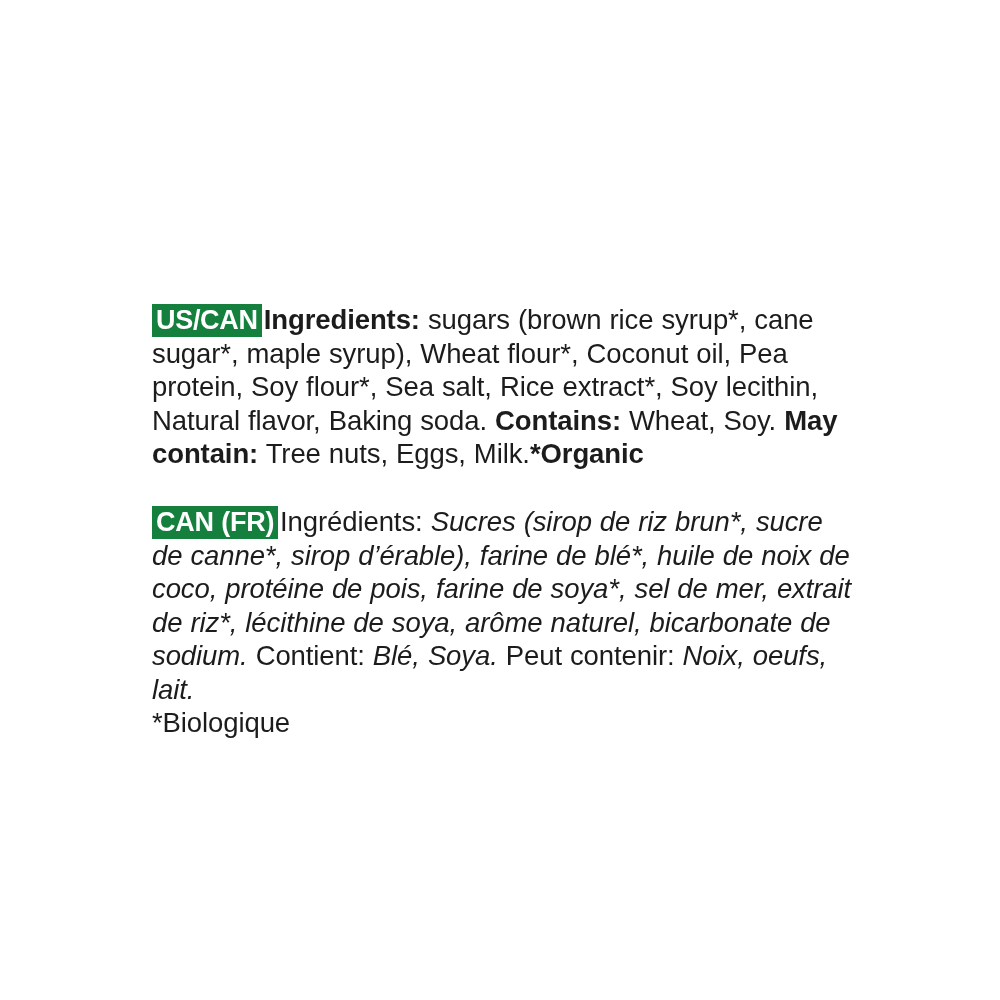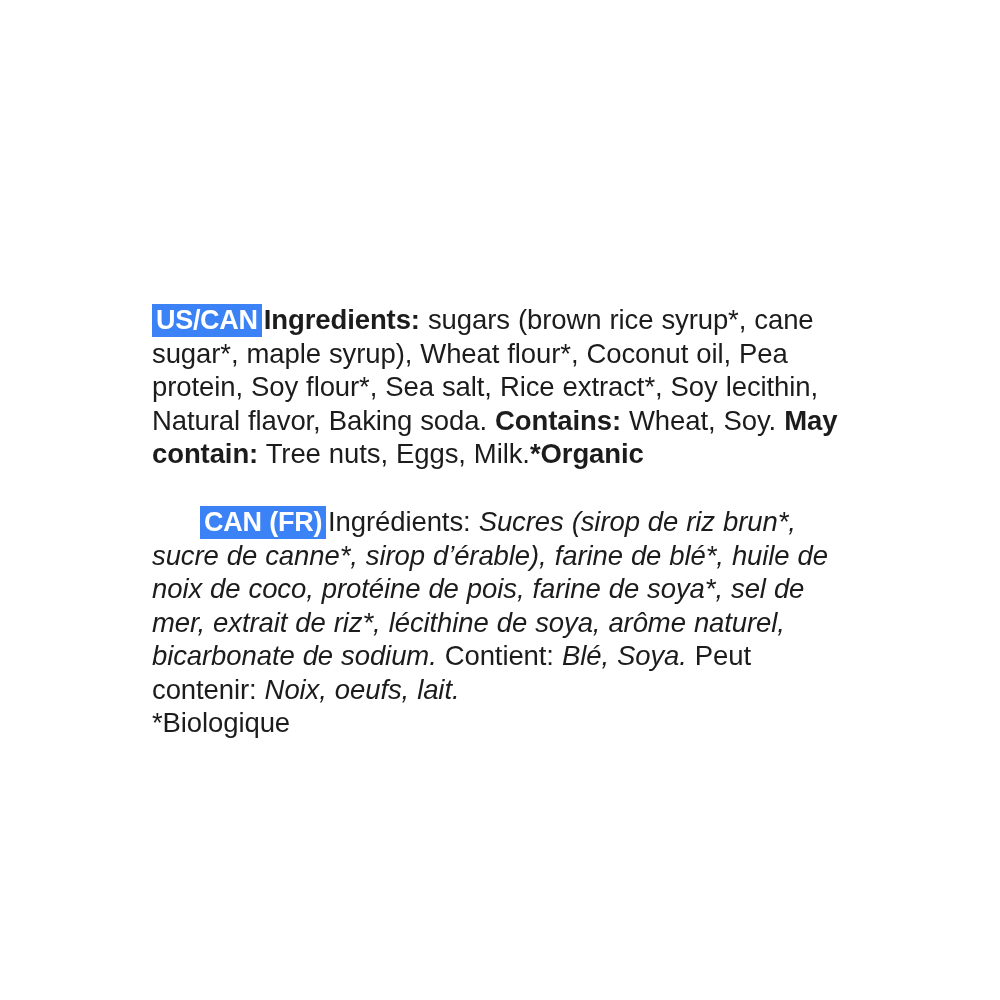--- a/index.html
+++ b/index.html
@@ -32,40 +32,39 @@
     font-size: 27.5px;
     line-height: 33.5px;
     letter-spacing: -0.1px;
     word-spacing: 0.5px;
     color: #1c1c1c;
     text-align: left;
   }
 
   .tag {
     display: inline-block;
-    background: #3b82f6;
+    background: #15803d;
     color: #ffffff;
     font-weight: bold;
     font-size: 27px;
     line-height: 30px;
     padding: 1px 4px 2px 4px;
     margin-right: 2px;
     letter-spacing: -0.3px;
     vertical-align: baseline;
   }
 
   .b { font-weight: bold; }
 
   
   .fr .para {
     font-style: italic;
   }
   .fr .tag {
     font-style: normal;
-    margin-left: 48px;
   }
   .fr .b {
     font-style: normal;
     font-weight: normal;
   }
 </style>
 </head>
 <body>
 
 <div id="label-panel">

